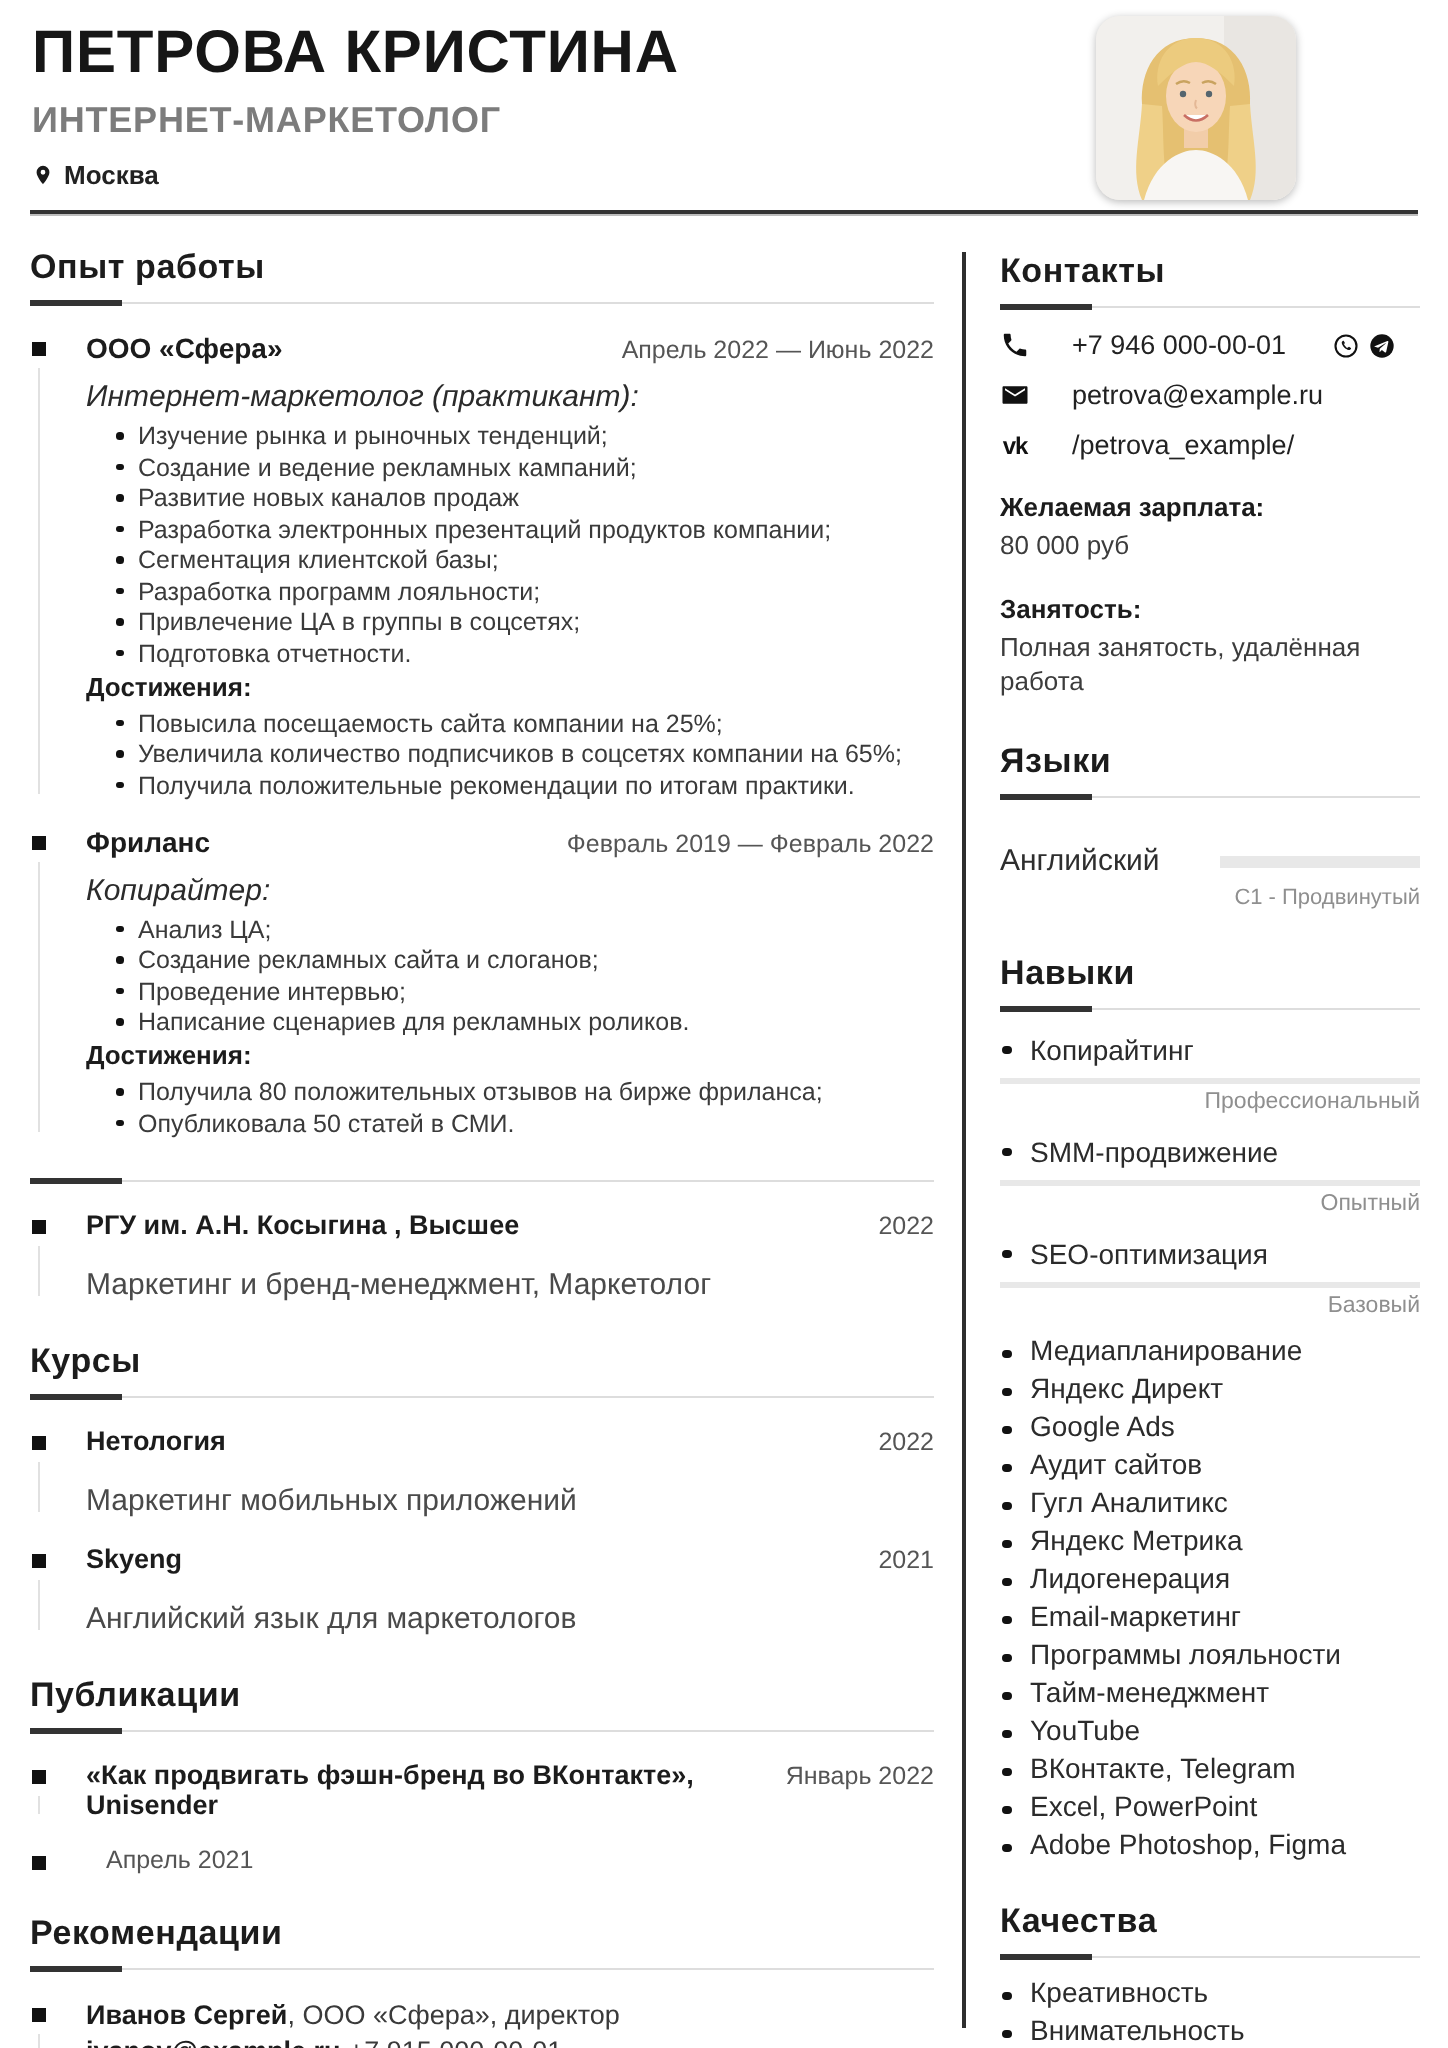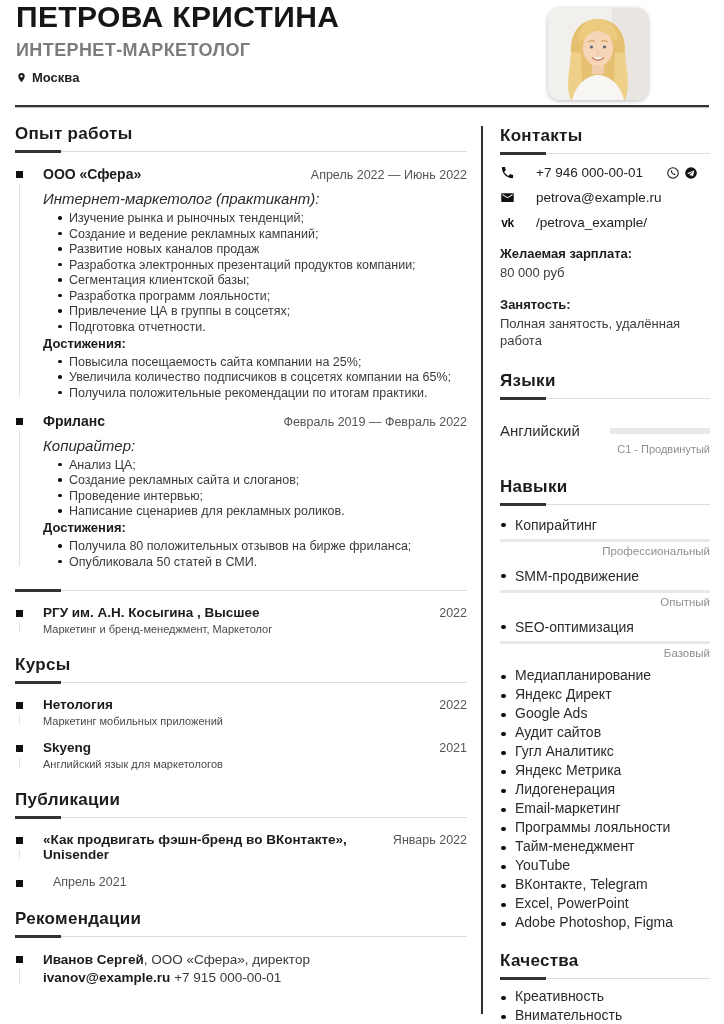--- a/index.html
+++ b/index.html
@@ -5,21 +5,21 @@
   * { box-sizing: border-box; margin: 0; padding: 0; }
   html,body { width:724px; height:1024px; }
   body {
     font-family: "Liberation Sans", sans-serif;
     background:#ffffff; color:#1f1f1f;
     position:relative; overflow:hidden;
   }
   .page { position:absolute; inset:0; }
 
   
-  .header { position:absolute; left:16px; top:0; right:140px; }
+  .header { position:absolute; left:16px; top:10px; right:140px; }
   .name { font-size:30px; font-weight:800; color:#161616; letter-spacing:.4px; }
   .job-title { font-size:18px; font-weight:700; color:#7c7c7c; letter-spacing:.4px; margin-top:6px; }
   .loc-row { display:flex; align-items:center; gap:5px; margin-top:9px; font-size:13px; font-weight:700; color:#222; }
   .loc-row svg { width:11px; height:13px; fill:#1a1a1a; }
   .photo { position:absolute; left:548px; top:8px; width:100px; height:92px; border-radius:12px; overflow:hidden; box-shadow:0 1px 4px rgba(0,0,0,.28); background:#f2f0ed; }
   .header-rule { position:absolute; left:15px; right:15px; top:105px; height:3px; background:#333; border-bottom:1px solid #bdbdbd; }
 
   
   .main    { position:absolute; left:15px; width:452px; top:112px; }
   .vdiv    { position:absolute; left:481px; top:126px; width:2px; height:888px; background:#2e2e2e; }
@@ -41,21 +41,21 @@
   .company { font-size:14px; font-weight:800; color:#1c1c1c; }
   .period  { font-size:12.5px; color:#555; white-space:nowrap; margin-left:10px; }
   .role { font-style:italic; font-size:15px; color:#2b2b2b; margin:8px 0 4px; }
 
   ul.blist { list-style:none; margin:4px 0 0 14px; }
   ul.blist li { position:relative; padding-left:12px; font-size:12.5px; line-height:14px; color:#3a3a3a; margin-bottom:1.5px; }
   ul.blist li::before { content:''; position:absolute; left:1px; top:5px; width:3.5px; height:3.5px; border-radius:50%; background:#111; }
   .ach { font-size:13px; font-weight:800; color:#1c1c1c; margin-top:2px; }
 
   .edu-name { font-size:13.5px; font-weight:800; color:#1c1c1c; }
-  .edu-details { font-size:11px; color:#4a4a4a; margin-top:3px; }
+  .edu-details { font-size:15px; color:#4a4a4a; margin-top:14px; }
 
   .pub-title { font-size:13.5px; font-weight:800; color:#1c1c1c; flex:1; }
   .rec-line { font-size:13.5px; color:#3a3a3a; line-height:18px; }
   .rec-line b { color:#1c1c1c; }
   .rec-phone { margin-left:4px; }
 
   
   .sidebar section { margin-top:22px; }
   .sidebar section.first { margin-top:14px; }
   .contact-row { display:flex; align-items:center; gap:21px; margin-top:10px; font-size:13.5px; color:#222; }

